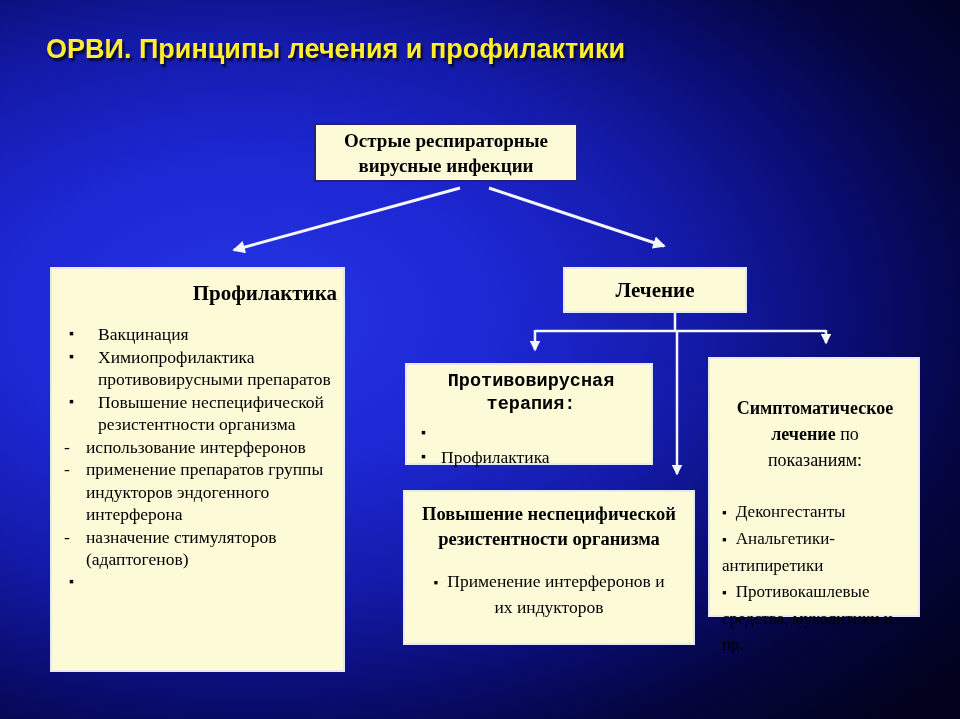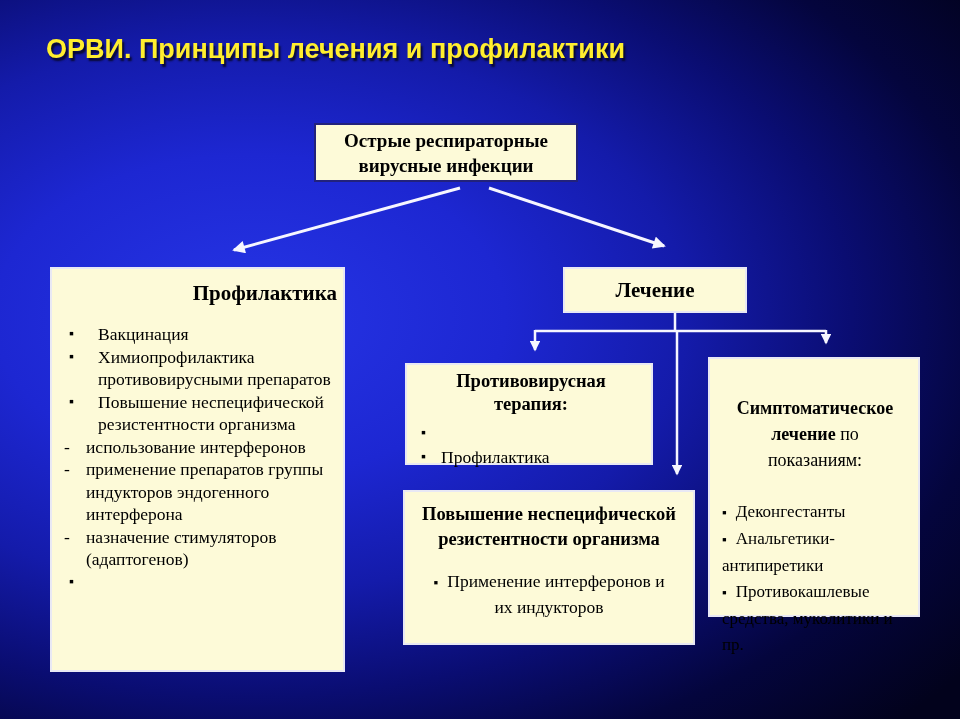--- a/index.html
+++ b/index.html
@@ -34,21 +34,21 @@
   .box-proph .hd{text-align:right;font-weight:bold;font-size:21px;margin:2px 0 17px 0;}
   .li{display:flex;font-size:17.5px;line-height:22.5px;}
   .li .mk{flex:0 0 38px;padding-left:9px;box-sizing:border-box;font-size:14px;}
   .li.dash .mk{flex:0 0 26px;padding-left:4px;font-size:17.5px;}
   .li .tx{flex:1;white-space:pre-line;}
   .box-treat{left:563px;top:267px;width:184px;height:46px;
     display:flex;align-items:center;justify-content:center;
     font-weight:bold;font-size:21px;}
   .box-anti{left:405px;top:363px;width:248px;height:102px;padding:5px 4px 0 8px;}
   .box-anti .hd{text-align:center;font-weight:bold;font-size:18.5px;line-height:23px;
-    white-space:pre-line;margin-bottom:5px;}
+    white-space:pre-line;margin-bottom:5px;font-family:Liberation Mono, monospace;}
   .box-anti .li{font-size:17.5px;line-height:24px;}
   .box-anti .li .mk{flex:0 0 26px;padding-left:6px;}
   .box-symp{left:708px;top:357px;width:212px;height:260px;padding:36px 10px 0 12px;}
   .box-symp .hd{text-align:center;font-size:18px;line-height:26px;margin-bottom:26px;}
   .box-symp .hd b{font-weight:bold;}
   .blk{font-size:17px;line-height:26px;white-space:pre-line;}
   .blk .mk{font-size:13.5px;margin-right:9px;}
   .box-res{left:403px;top:490px;width:292px;height:155px;padding:10px 8px 0 8px;}
   .box-res .hd{text-align:center;font-weight:bold;font-size:18.5px;line-height:25px;
     white-space:pre-line;margin-bottom:17px;}

